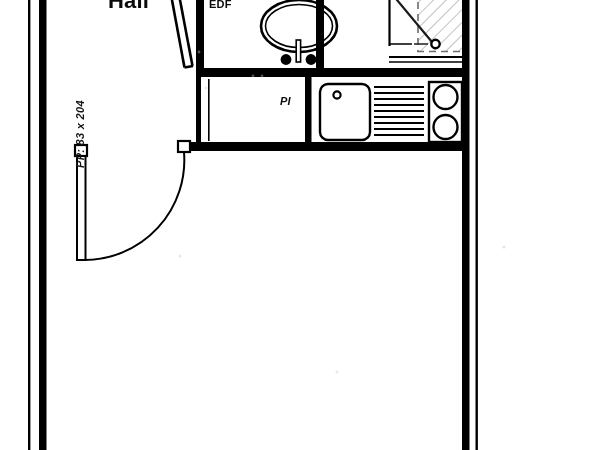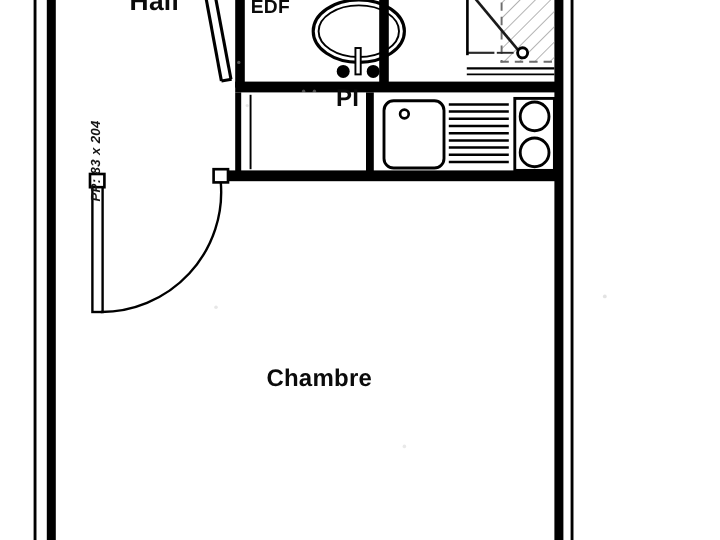--- a/index.html
+++ b/index.html
@@ -36,26 +36,27 @@
     line-height: 1;
   }
   #label-hall {
     left: 108px;
     top: -10px;
     font-size: 22px;
   }
   #label-edf {
     left: 209px;
     top: -1px;
-    font-size: 16px;
+    font-size: 11px;
   }
   #label-pi {
     left: 280px;
-    top: 72px;
-    font-size: 20px;
+    top: 96px;
+    font-size: 11px;
+    font-style: italic;
   }
   #label-chambre {
     left: 222px;
     top: 306px;
     font-size: 20px;
   }
   #label-door-dim {
     position: absolute;
     left: 74px;
     top: 168px;
@@ -179,17 +180,16 @@
       <circle cx="199" cy="52" r="1.4" fill="#cccccc"></circle>
     </g>
   </svg>
 
   <div class="room-label" id="label-hall">Hall</div>
 
   <div class="room-label" id="label-edf">EDF</div>
 
   <div class="room-label" id="label-pi">PI</div>
 
-  <div class="room-label" id="label-chambre">Chambre</div>
 
   <div id="label-door-dim">PP: 83 x 204</div>
 
 </div>
 
 </body></html>

